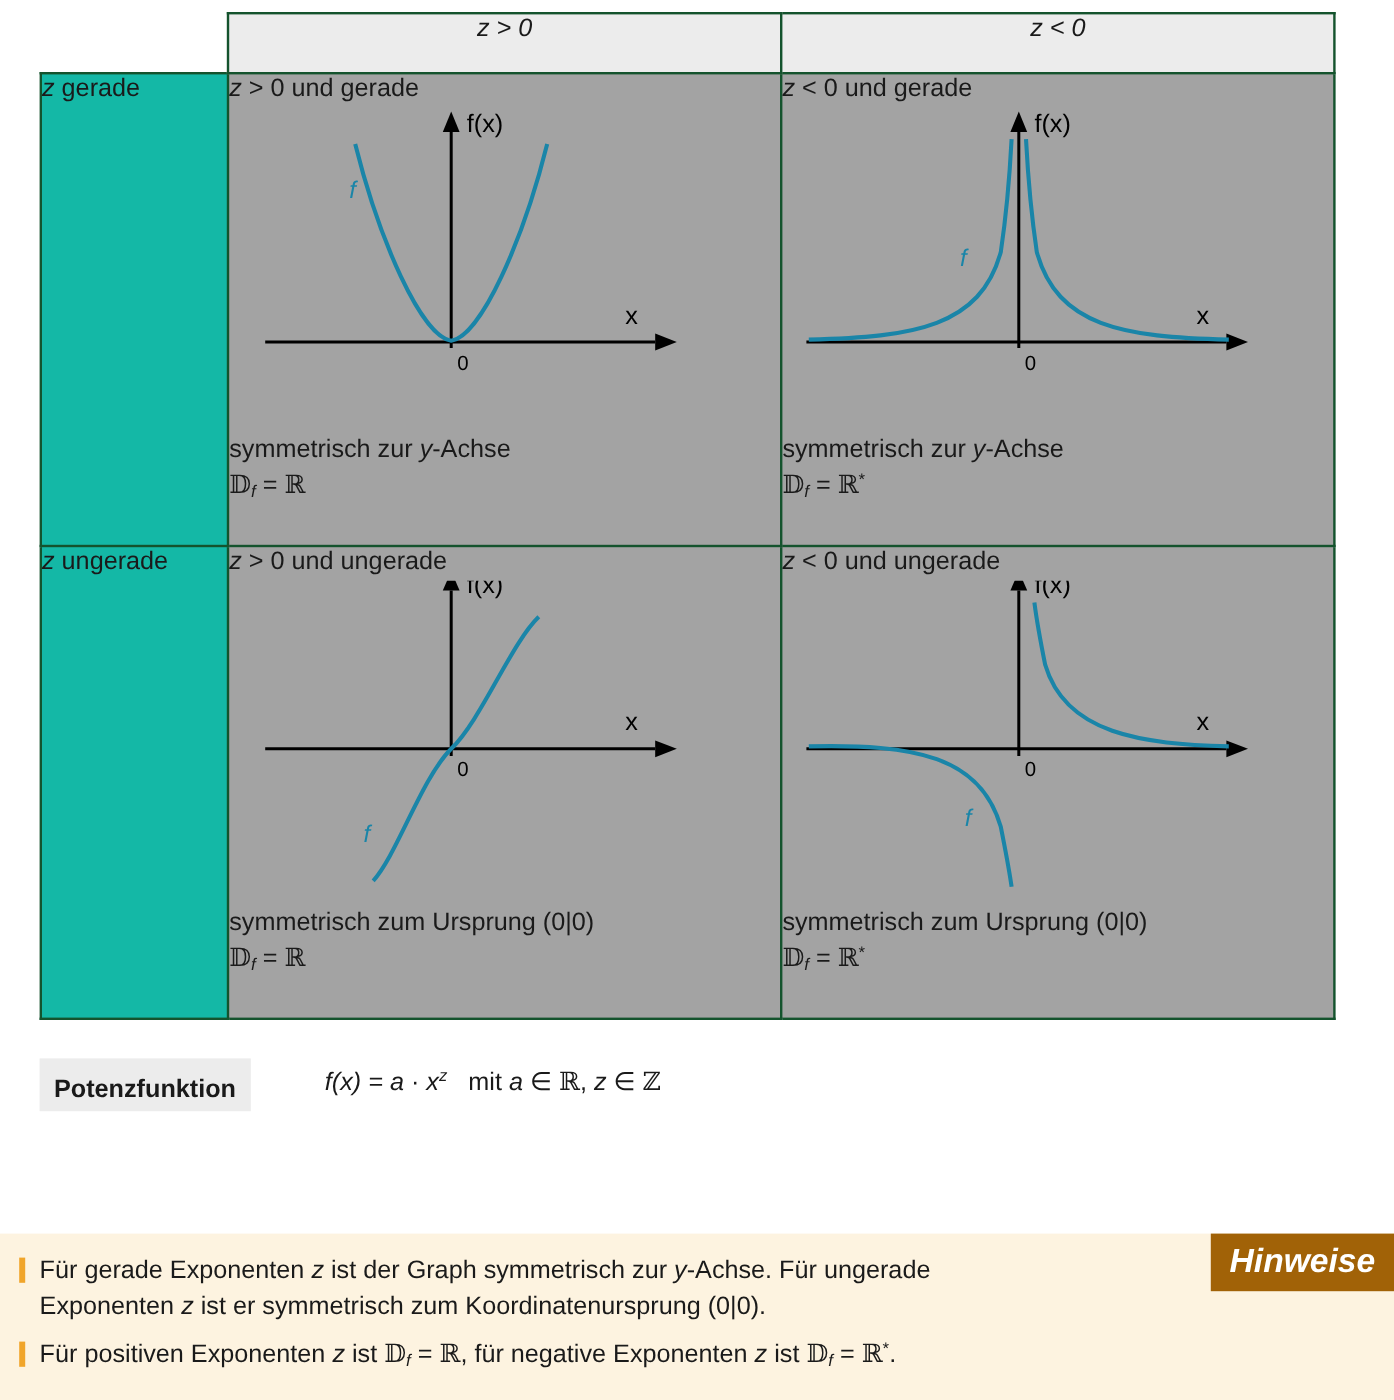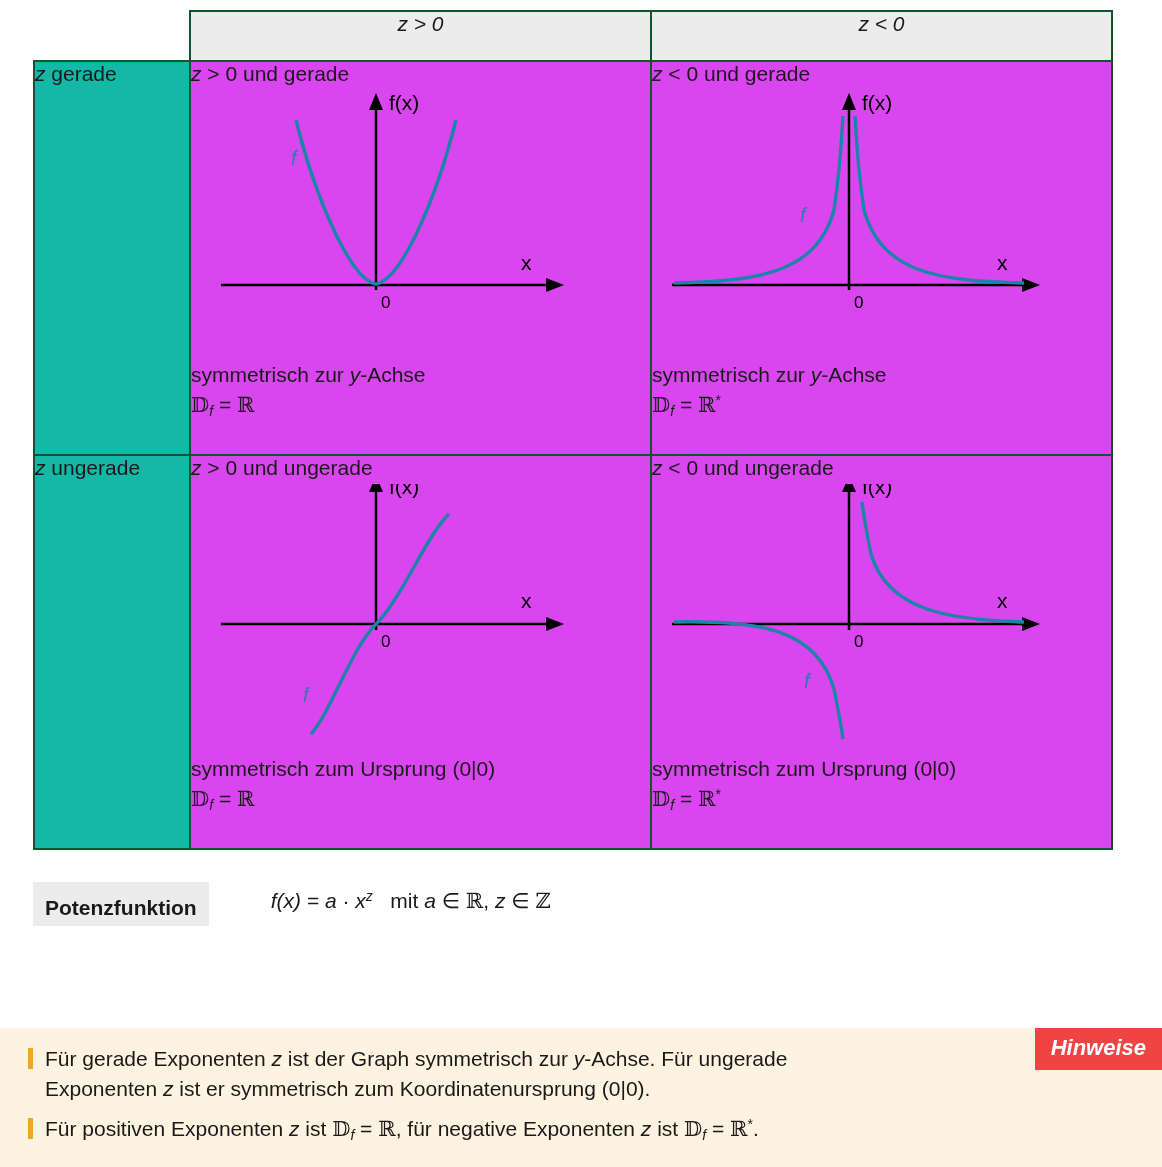--- a/index.html
+++ b/index.html
@@ -56,21 +56,21 @@
     font-size: 21px;
     vertical-align: middle;
     padding-left: 16px;
   }
   .row-head .v {
     font-style: italic;
   }
   .cell {
     padding: 14px 0 12px 16px;
     font-size: 21px;
-    background: #d946ef;
+    background: #a3a3a3;
     height: 392px;
   }
   .cell .caption-top {
     font-size: 21px;
     margin-bottom: 4px;
   }
   .cell .caption-top .v { font-style: italic; }
   .graph-wrap {
     height: 270px;
     position: relative;
@@ -132,32 +132,32 @@
     top: 1018px;
     width: 1162px;
     background: #fdf3e0;
     padding: 16px 0 18px 0;
     box-sizing: border-box;
   }
   .hinweise-tab {
     position: absolute;
     right: 0;
     top: 0;
-    background: #ef4444;
+    background: #a16207;
     color: #ffffff;
-    font-size: 22px;
+    font-size: 28px;
     font-style: italic;
     font-weight: bold;
     padding: 7px 16px 9px 16px;
   }
   .hint-item {
     display: flex;
     align-items: flex-start;
     margin: 0 0 10px 0;
-    padding-left: 28px;
+    padding-left: 16px;
   }
   .hint-bullet {
     width: 5px;
     min-width: 5px;
     height: 21px;
     background: #f0a52b;
     margin-right: 12px;
     margin-top: 4px;
   }
   .hint-text {

